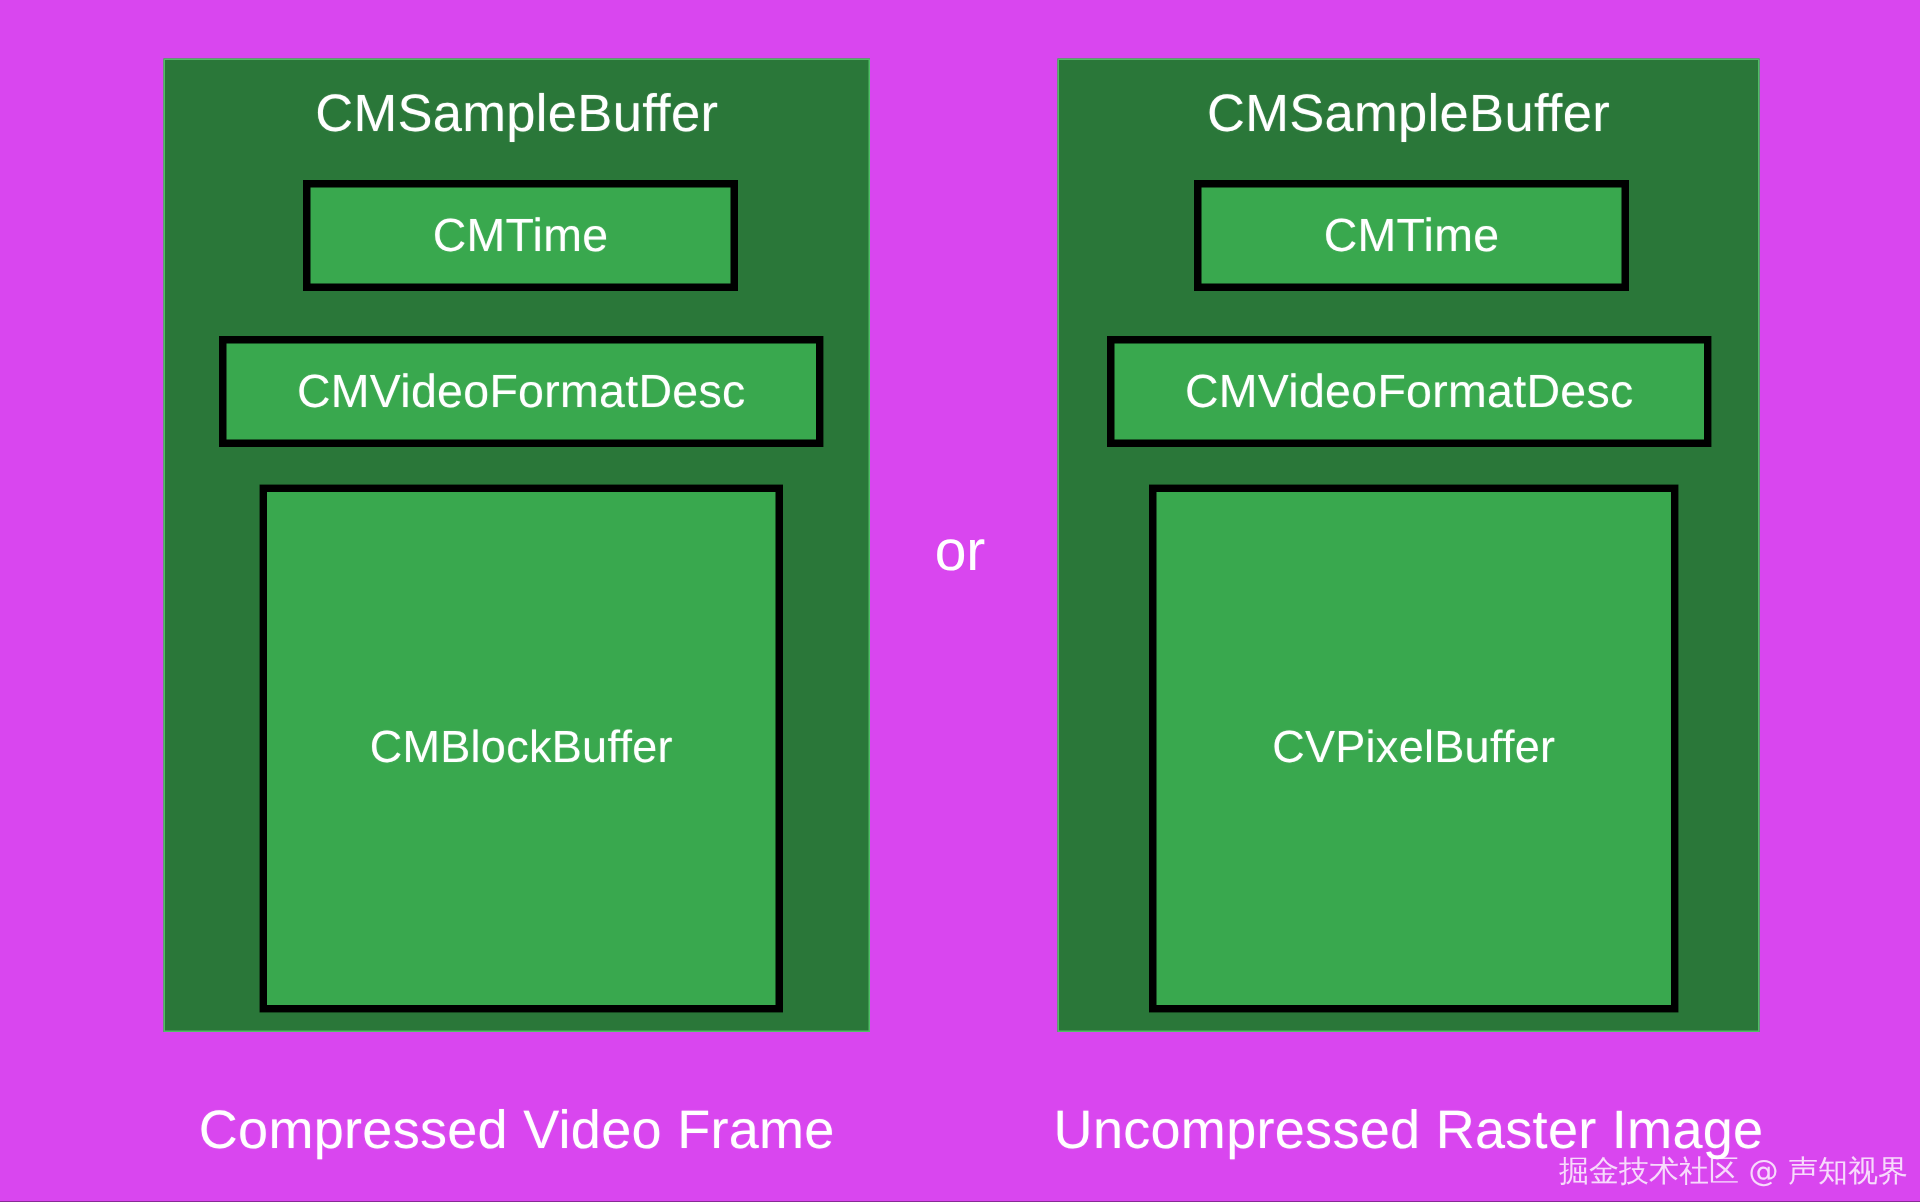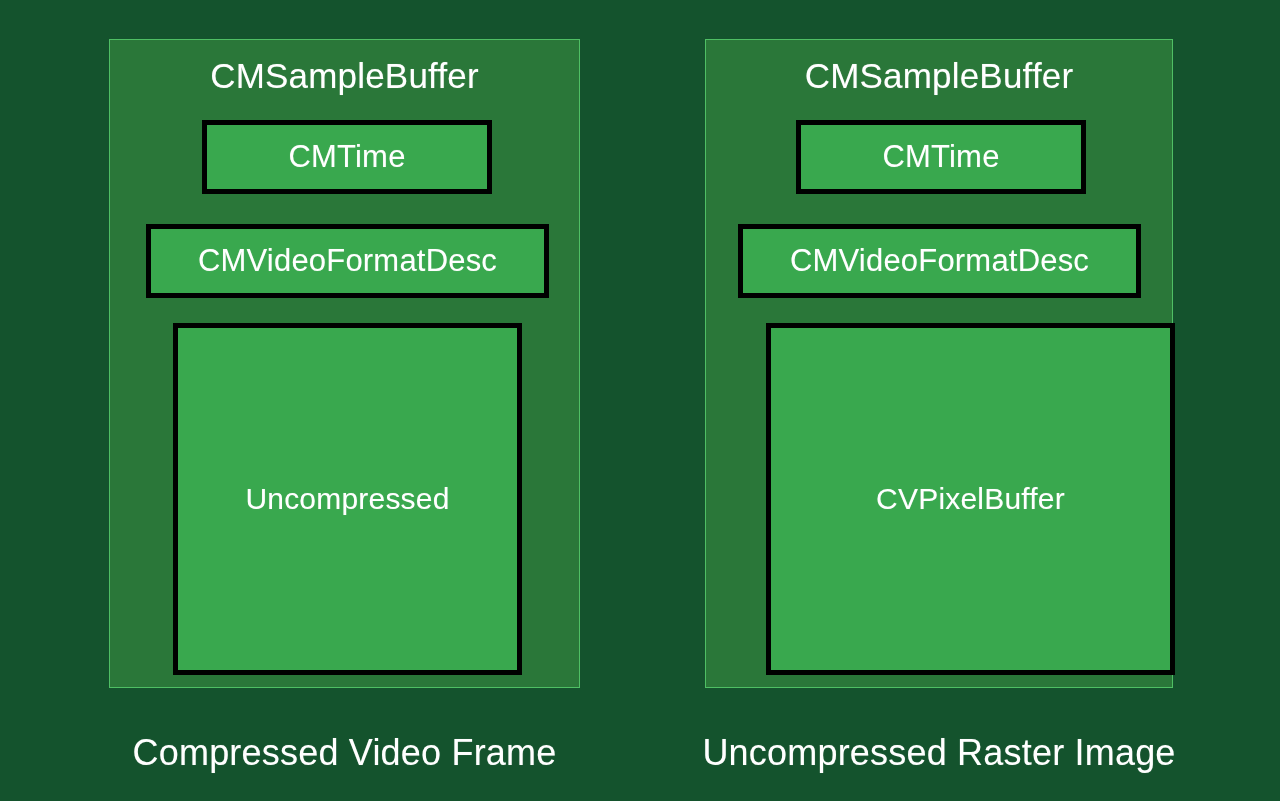--- a/index.html
+++ b/index.html
@@ -13,21 +13,21 @@
     overflow: hidden;
     font-family: "Liberation Sans", sans-serif;
     position: relative;
   }
 
   #stage {
     position: absolute;
     left: 0; top: 0;
     width: 1280px;
     height: 801px;
-    background: #14532d;
+    background: #d946ef;
   }
 
   
   .panel {
     position: absolute;
     background: #2a7739;
     border: 1px solid #4fbf64;
     box-sizing: border-box;
   }
   .panel-left  { left: 109px; top: 39px; width: 471px; height: 649px; }
@@ -65,21 +65,21 @@
   }
 
   
   .box-cmtime-l   { left: 92px;  top: 80px;  width: 290px; height: 74px; }
   .box-fmtdesc-l  { left: 36px;  top: 184px; width: 403px; height: 74px; }
   .box-block      { left: 63px;  top: 283px; width: 349px; height: 352px; font-size: 30px; }
 
   
   .box-cmtime-r   { left: 90px;  top: 80px;  width: 290px; height: 74px; }
   .box-fmtdesc-r  { left: 32px;  top: 184px; width: 403px; height: 74px; }
-  .box-pixel      { left: 60px;  top: 283px; width: 409px; height: 352px; font-size: 30px; }
+  .box-pixel      { left: 60px;  top: 283px; width: 353px; height: 352px; font-size: 30px; }
 
   
   .or-label {
     position: absolute;
     left: 590px;
     top: 344px;
     width: 100px;
     text-align: center;
     color: #ffffff;
     font-size: 38px;
@@ -119,32 +119,34 @@
 
 <div id="stage">
 
   <div class="panel panel-left">
     <div class="panel-title">CMSampleBuffer</div>
 
     <div class="inner-box box-cmtime-l">CMTime</div>
 
     <div class="inner-box box-fmtdesc-l">CMVideoFormatDesc</div>
 
-    <div class="inner-box box-block">Uncompressed</div>
+    <div class="inner-box box-block">CMBlockBuffer</div>
   </div>
 
+  <div class="or-label">or</div>
 
   <div class="panel panel-right">
     <div class="panel-title">CMSampleBuffer</div>
 
     <div class="inner-box box-cmtime-r">CMTime</div>
 
     <div class="inner-box box-fmtdesc-r">CMVideoFormatDesc</div>
 
     <div class="inner-box box-pixel">CVPixelBuffer</div>
   </div>
 
   <div class="caption caption-right">Uncompressed Raster Image</div>
 
   <div class="caption caption-left">Compressed Video Frame</div>
 
+  <div class="watermark">掘金技术社区 @ 声知视界</div>
 
 </div>
 
 </body></html>

